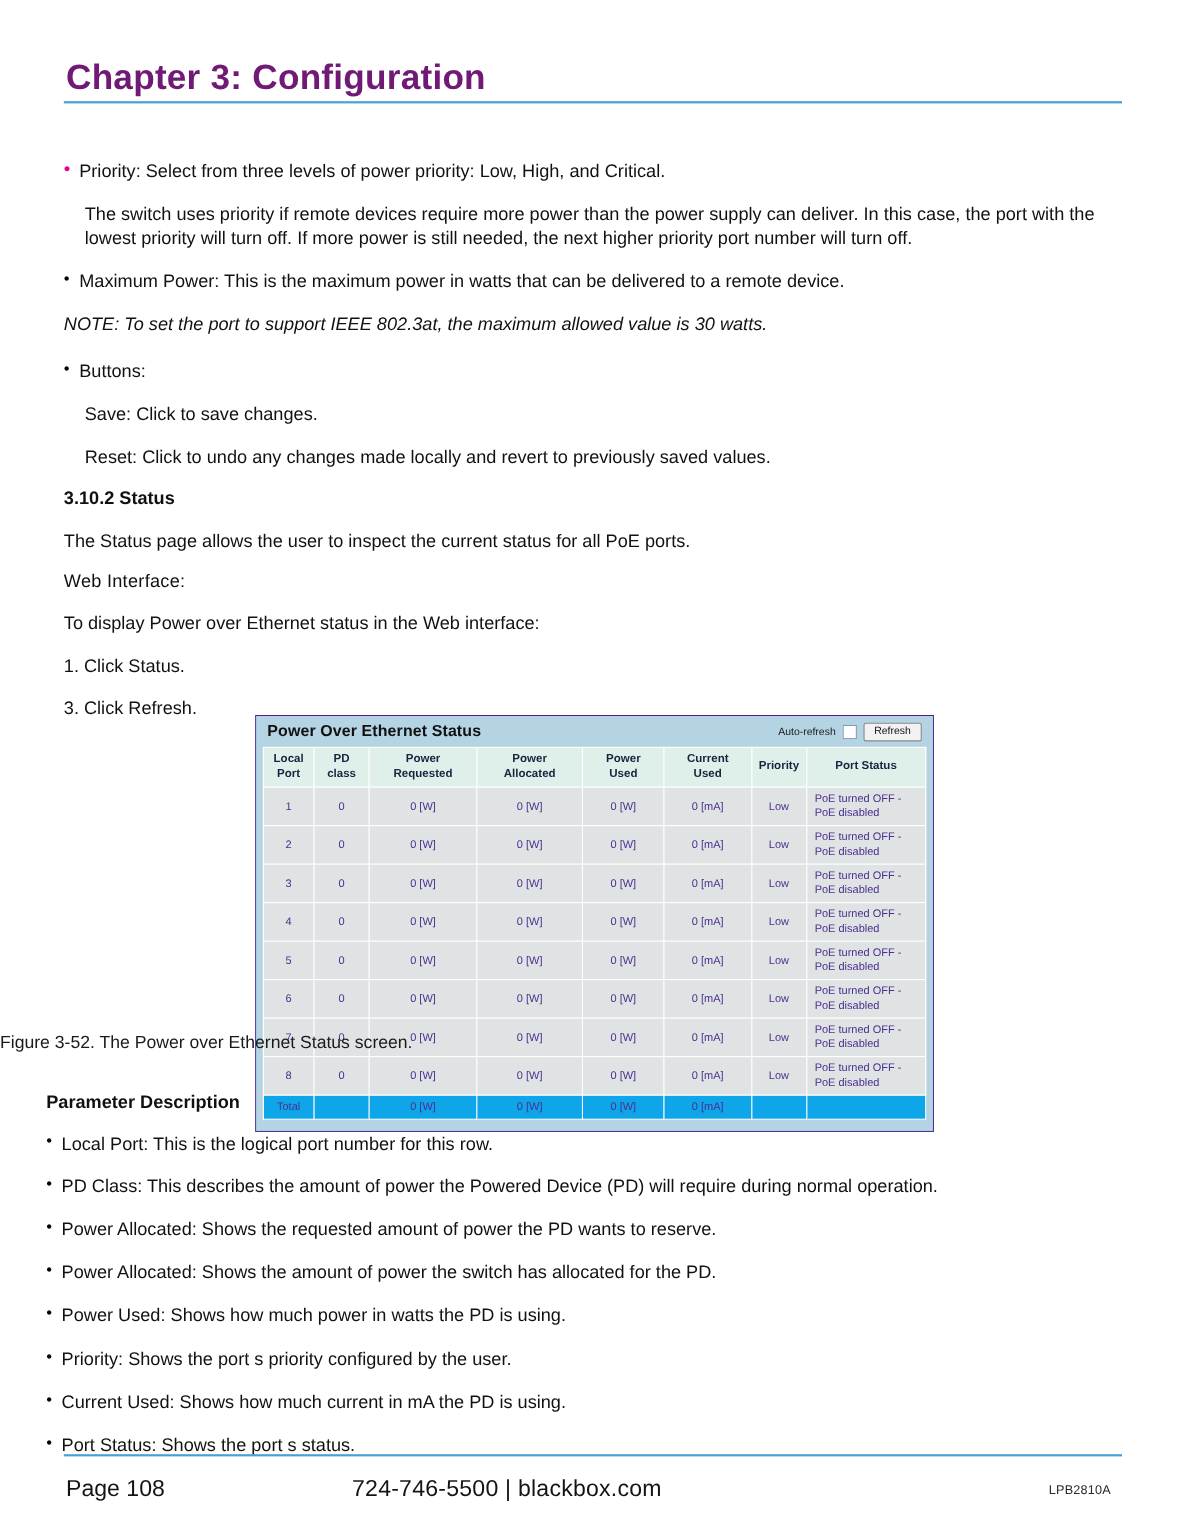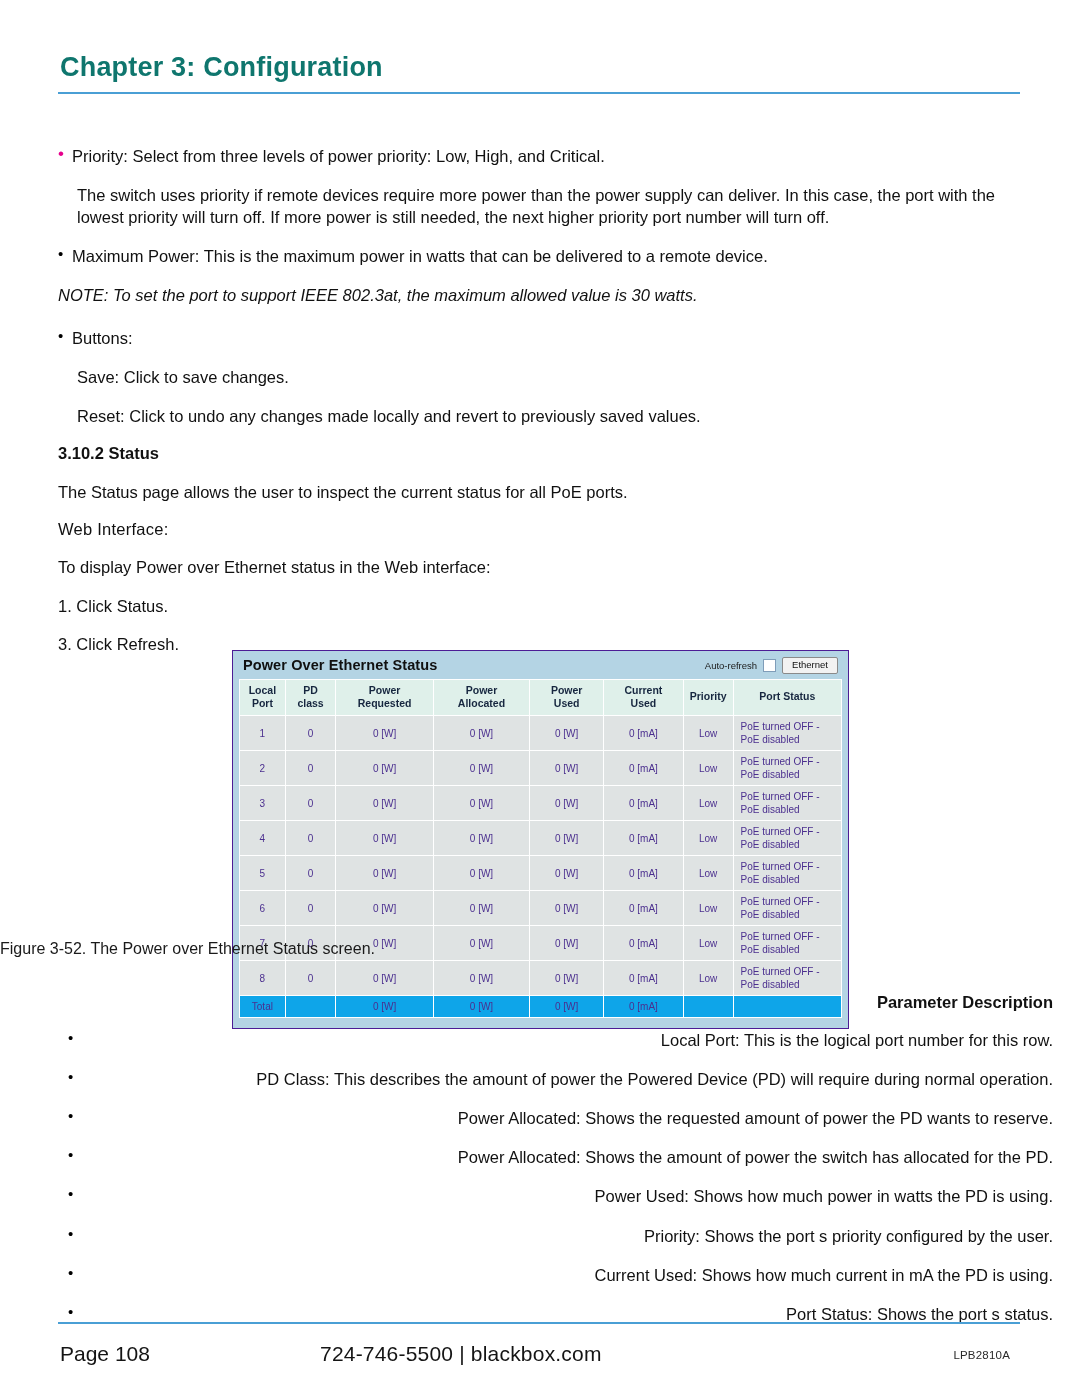--- a/index.html
+++ b/index.html
@@ -22,24 +22,24 @@
     width: 1080px;
     height: 1397px;
     box-sizing: border-box;
   }
 
   
   .chapter-title {
     position: absolute;
     left: 60px;
     top: 52px;
-    font-size: 27px;
+    font-size: 32px;
     font-weight: bold;
     letter-spacing: 0.2px;
-    color: #0f766e;
+    color: #701a75;
   }
   .header-rule {
     position: absolute;
     left: 58px;
     top: 92px;
     width: 962px;
     height: 2px;
     background: #4a9fd5;
   }
 
@@ -227,24 +227,23 @@
     top: 940px;
     width: 1080px;
     text-align: left;
     font-size: 16px;
     color: #1a1a1a;
   }
 
   
   .content-lower {
     position: absolute;
-    left: 68px;
+    left: 42px;
     top: 993px;
     width: 985px;
-    text-align: right;
   }
 
   
   .footer-rule {
     position: absolute;
     left: 58px;
     top: 1322px;
     width: 962px;
     height: 2px;
     background: #4a9fd5;
@@ -320,21 +319,21 @@
   </div>
 
   <div class="figure-wrap">
     <div class="app-panel">
 
       <div class="app-titlebar">
         <div class="app-title">Power Over Ethernet Status</div>
         <div class="app-tools">
           <span class="autorefresh-label">Auto-refresh</span>
           <span class="checkbox"></span>
-          <span class="refresh-btn">Ethernet</span>
+          <span class="refresh-btn">Refresh</span>
         </div>
       </div>
 
       <div class="table-shell">
         <table class="poe">
           <colgroup>
             <col class="c-port">
               <col class="c-class">
               <col class="c-req">
               <col class="c-alloc">

